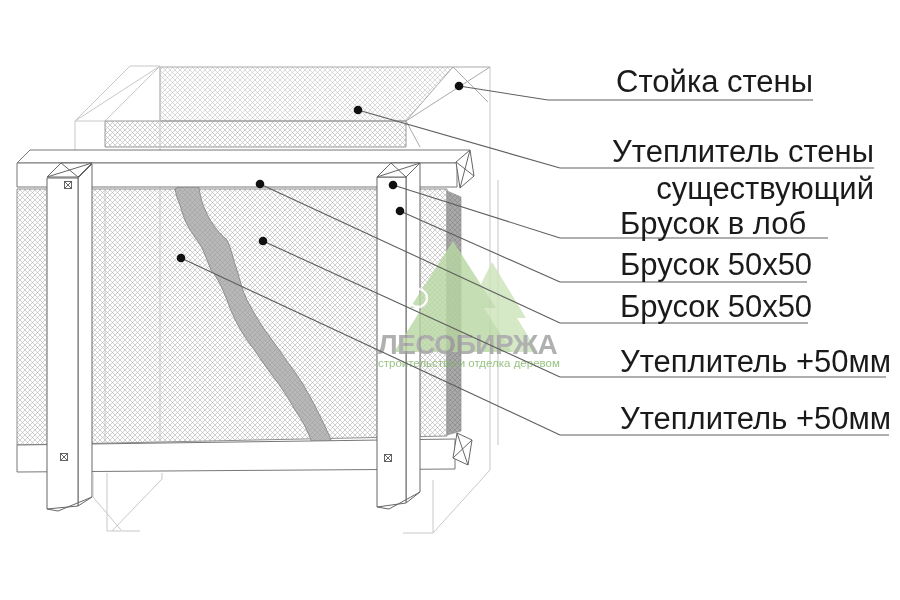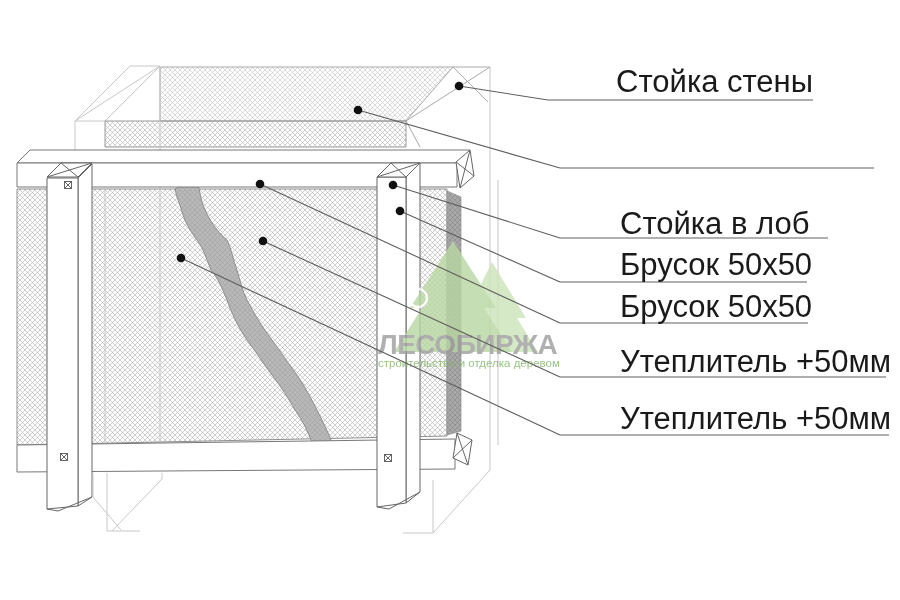--- a/index.html
+++ b/index.html
@@ -161,22 +161,26 @@
     <circle cx="400" cy="211" r="4.3"></circle>
     <circle cx="260" cy="184" r="4.3"></circle>
     <circle cx="263" cy="241" r="4.3"></circle>
     <circle cx="181" cy="258" r="4.3"></circle>
   </g>
 </svg>
 
   <div class="ann r" style="right:87px;top:63px;">
     <div>Стойка стены</div>
   </div>
+  <div class="ann r" style="right:26px;top:133px;">
+    <div>Утеплитель стены</div>
+    <div>существующий</div>
+  </div>
   <div class="ann" style="left:620px;top:205px;">
-    <div>Стойка в лоб</div>
+    <div>Брусок в лоб</div>
   </div>
   <div class="ann" style="left:620px;top:246px;">
     <div>Брусок 50x50</div>
   </div>
   <div class="ann" style="left:620px;top:288px;">
     <div>Брусок 50x50</div>
   </div>
   <div class="ann" style="left:620px;top:343px;">
     <div>Утеплитель +50мм</div>
   </div>

